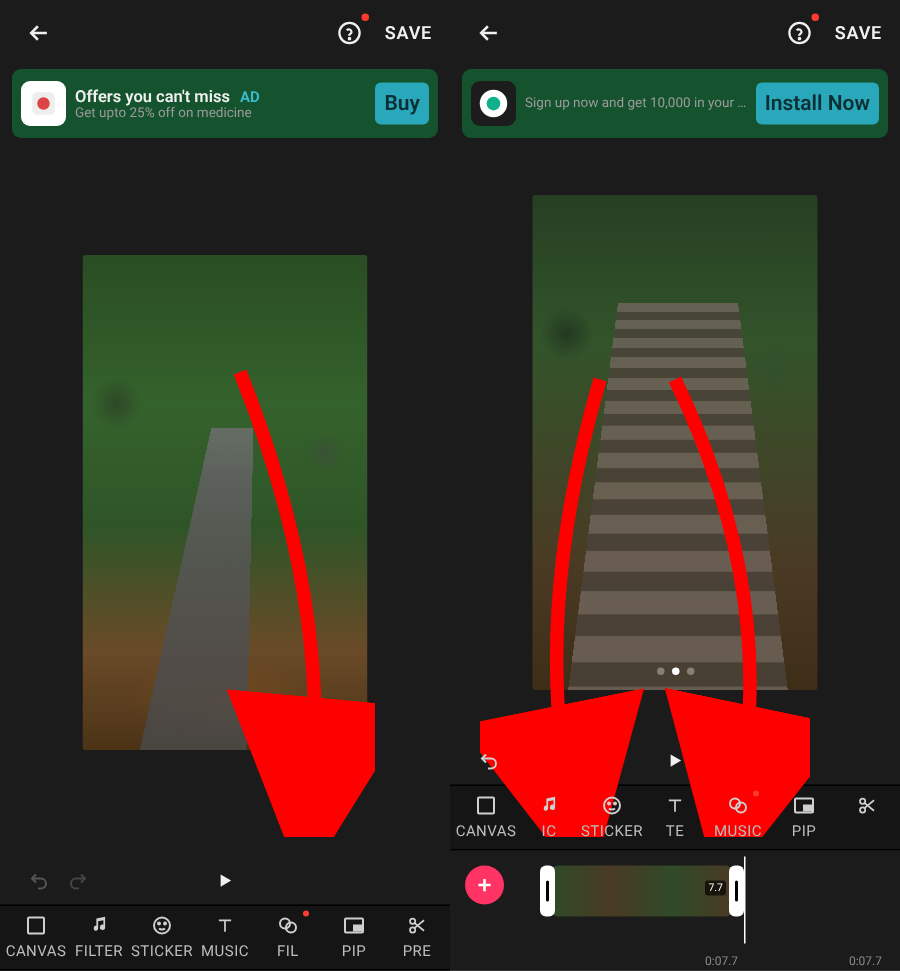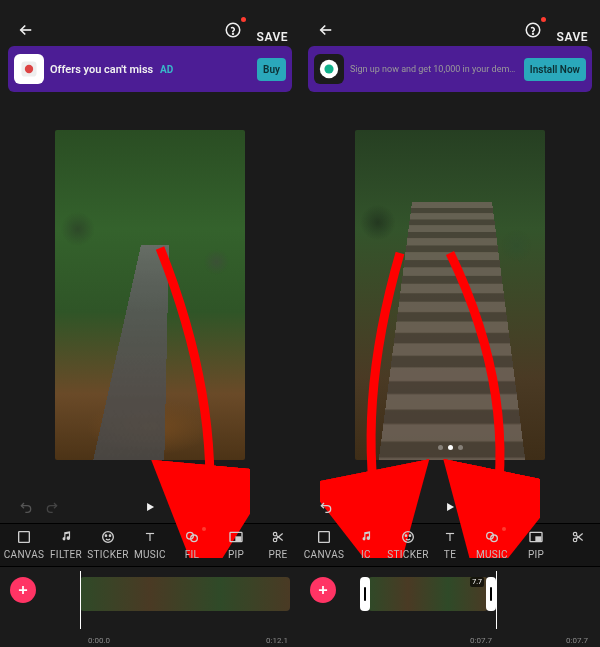--- a/index.html
+++ b/index.html
@@ -19,21 +19,21 @@
     flex-direction: column;
     position: relative;
   }
   .divider {
     width: 2px;
     height: 647px;
     background: #fff;
   }
   .topbar {
     display: flex;
-    align-items: flex-end;
+    align-items: center;
     height: 44px;
     padding: 0 12px;
   }
   .topbar .spacer { flex: 1; }
   .icon-btn {
     width: 28px;
     height: 28px;
     display: flex;
     align-items: center;
     justify-content: center;
@@ -49,21 +49,21 @@
   }
   .red-dot {
     position: absolute;
     top: 1px; right: 1px;
     width: 5px; height: 5px;
     background: #ff3b30;
     border-radius: 50%;
   }
   .ad {
     margin: 2px 8px 6px 8px;
-    background: #4c1d95;
+    background: #14532d;
     border-radius: 6px;
     display: flex;
     align-items: center;
     padding: 6px 6px 6px 6px;
     height: 46px;
   }
   .ad-icon {
     width: 30px; height: 30px;
     background: #fff;
     border-radius: 6px;
@@ -92,21 +92,21 @@
   .ad-sub {
     color: #9a9a9a;
     font-size: 9px;
     white-space: nowrap;
     overflow: hidden;
     text-overflow: ellipsis;
   }
   .ad-btn {
     background: #2aa8bb;
     color: #0c2f33;
-    font-size: 10px;
+    font-size: 14px;
     font-weight: 600;
     padding: 6px 6px;
     border-radius: 4px;
     text-align: center;
   }
   .preview {
     flex: 1;
     display: flex;
     align-items: center;
     justify-content: center;
@@ -249,21 +249,21 @@
   }
   .trim-handle{
     position:absolute;top:0;height:34px;width:10px;
     background:#fff;border-radius:4px;
     display:flex;align-items:center;justify-content:center;
   }
   .trim-handle::before{
     content:"";width:2px;height:14px;background:#000;border-radius:1px;
   }
   .clip-label{
-    position:absolute;top:0;right:4px;
+    position:absolute;top:10px;right:4px;
     background:#000a;color:#fff;font-size:7px;padding:1px 2px;border-radius:2px;
   }
   .time-label{
     position:absolute;bottom:2px;
     color:#8a8a8a;font-size:8px;
   }
   .arrow{
     position:absolute;
     pointer-events:none;
   }
@@ -297,20 +297,21 @@
       <svg width="20" height="20" viewBox="0 0 24 24">
           <rect x="3" y="3" width="18" height="18" rx="4" fill="#eee"></rect>
           <circle cx="12" cy="12" r="5" fill="#d44"></circle>
         </svg>
     </div>
     <div class="ad-text">
       <div class="ad-title">
         <span>Offers you can't miss</span>
         <span class="ad-tag">AD</span>
       </div>
+      <div class="ad-sub">Get upto 25% off on medicine</div>
     </div>
     <div class="ad-btn">Buy</div>
   </div>
 
   <div class="preview">
     <div class="video-frame scene1"></div>
 
     <svg class="arrow" style="left:100px;top:140px;" width="150" height="320" viewBox="0 0 150 320">
       <defs>
           <marker id="ah1" markerWidth="14" markerHeight="14" refX="7" refY="7" orient="auto">
@@ -404,33 +405,20 @@
             <circle cx="7" cy="17" r="3"></circle>
             <circle cx="7" cy="7" r="3"></circle>
             <path d="M9 9l11 9"></path>
             <path d="M9 15l11-9"></path>
           </svg>
         </div>
       <div class="tlabel">PRE</div>
     </div>
   </div>
 
-  <div class="timeline">
-    <div class="add-btn">
-      <svg width="14" height="14" viewBox="0 0 24 24" stroke="#fff" stroke-width="3">
-          <path d="M12 5v14M5 12h14"></path>
-        </svg>
-    </div>
-    <div class="track">
-      <div class="clip" style="left:0;right:0;"></div>
-    </div>
-    <div class="playhead" style="left:80px;"></div>
-    <span class="time-label" style="left:88px;">0:00.0</span>
-    <span class="time-label" style="right:12px;">0:12.1</span>
-  </div>
 </div>
 
 <div class="divider"></div>
 
 <div class="panel">
   <div class="topbar">
     <div class="icon-btn">
       <svg width="18" height="18" viewBox="0 0 24 24" fill="none" stroke="currentColor" stroke-width="2.2">
           <path d="M19 12H5"></path>
           <path d="M11 18l-6-6 6-6"></path>

